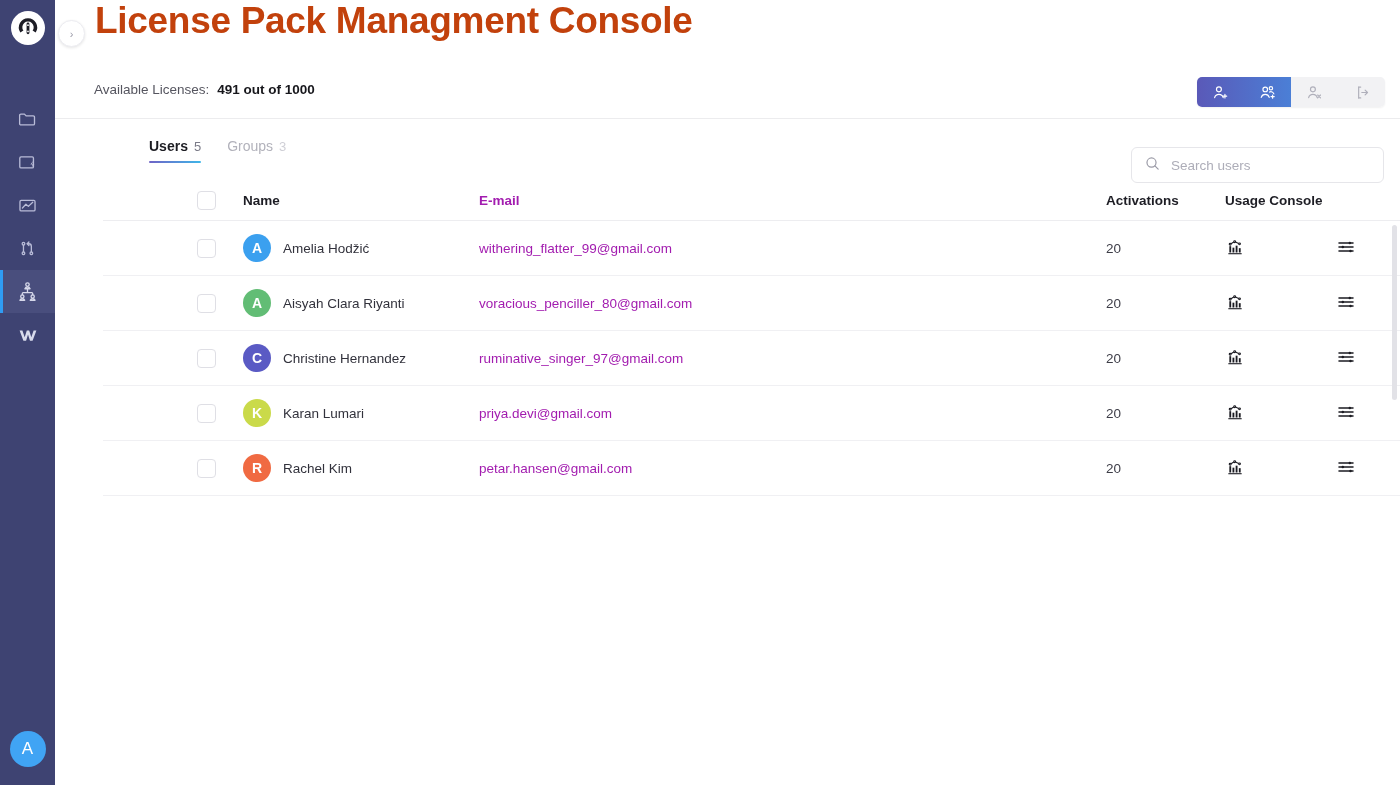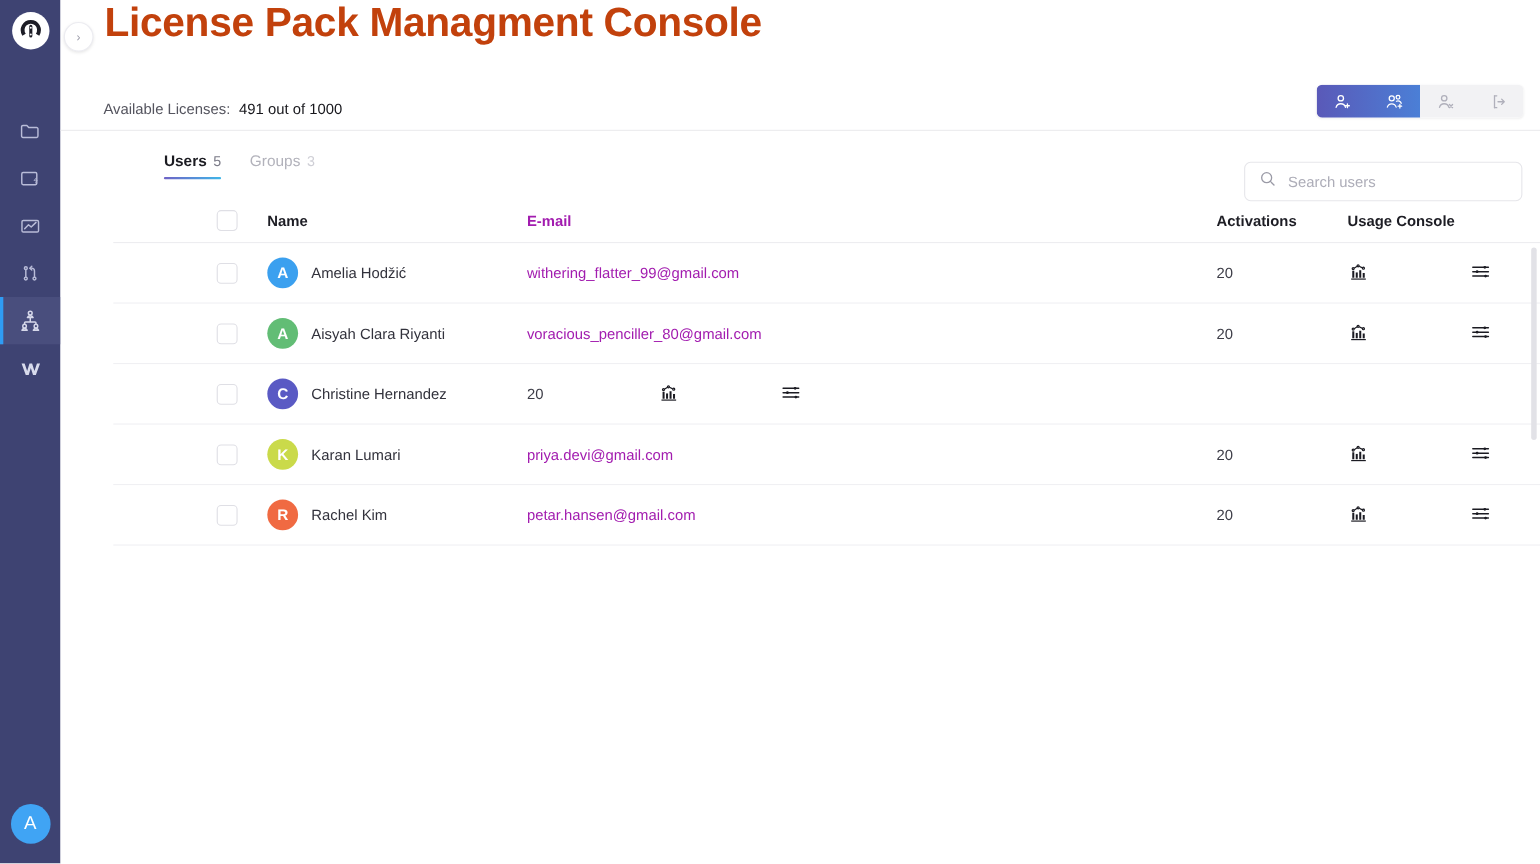--- a/index.html
+++ b/index.html
@@ -69,21 +69,21 @@
     font-size: 37px; font-weight: 700; color: #c2410c;
     letter-spacing: -0.3px; white-space: nowrap;
   }
 
   .license-row {
     position: absolute; left: 39px; top: 82px;
     display: flex; align-items: flex-end; gap: 8px;
     font-size: 13.5px;
   }
   .license-label { color: #55555f; }
-  .license-value { color: #17171c; font-weight: normal; margin-top: 10px; }
+  .license-value { color: #17171c; font-weight: bold; }
 
   .header-divider {
     position: absolute; left: 0; right: 0; top: 118px;
     height: 1px; background: #ececee;
   }
 
   
   .btn-group {
     position: absolute; right: 15px; top: 77px;
     display: flex; height: 30px; border-radius: 5px; overflow: hidden;
@@ -447,20 +447,21 @@
       <div class="tr">
         <div class="c-check">
           <span class="checkbox"></span>
         </div>
         <div class="c-name">
           <span class="avatar" style="background:#5a5ac4">
             <span>C</span>
           </span>
           <span class="uname">Christine Hernandez</span>
         </div>
+        <div class="c-email">ruminative_singer_97@gmail.com</div>
         <div class="c-act">20</div>
         <div class="c-usage">
           <span class="usage-icon">
             <svg width="20" height="20" viewBox="0 0 24 24">
               <circle cx="6.2" cy="8.6" r="1.1" fill="none" stroke="#1b1b22" stroke-width="1.3"></circle>
               <circle cx="11.6" cy="5.6" r="1.1" fill="none" stroke="#1b1b22" stroke-width="1.3"></circle>
               <circle cx="17.4" cy="8.2" r="1.1" fill="none" stroke="#1b1b22" stroke-width="1.3"></circle>
               <path d="M7.2 8.2 10.6 6.1M12.7 6.1 16.3 7.8" stroke="#1b1b22" stroke-width="1.3"></path>
               <rect x="5.2" y="11" width="2.2" height="7.6" fill="#1b1b22"></rect>
               <rect x="9" y="12.8" width="2.2" height="5.8" fill="#1b1b22"></rect>

